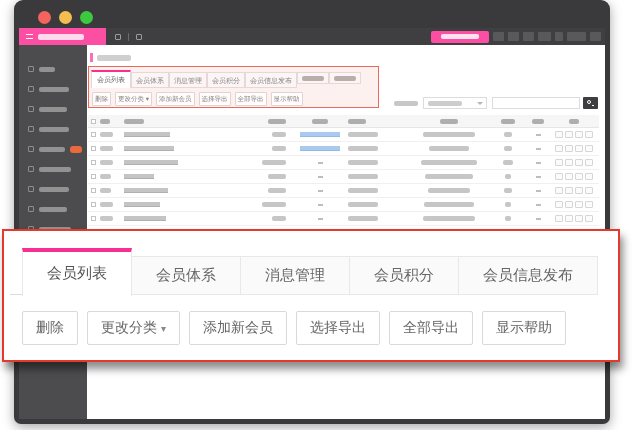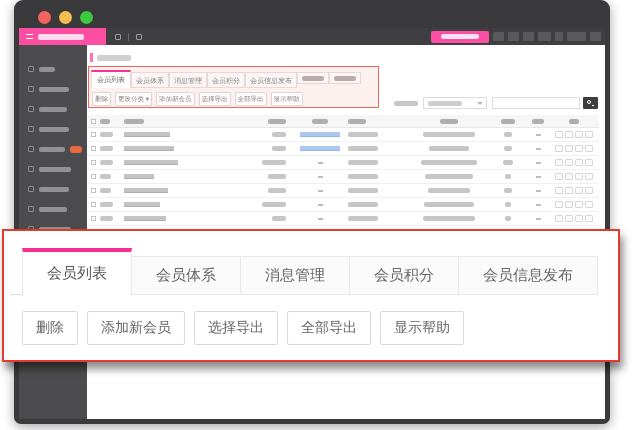--- a/index.html
+++ b/index.html
@@ -538,20 +538,21 @@
   <div class="callout">
     <div class="co-tabs">
       <span class="co-tab active">会员列表</span>
       <span class="co-tab">会员体系</span>
       <span class="co-tab">消息管理</span>
       <span class="co-tab">会员积分</span>
       <span class="co-tab">会员信息发布</span>
     </div>
     <div class="co-toolbar">
       <button class="co-btn">删除</button>
+      <button class="co-btn"><span>更改分类</span><span class="caret">▾</span></button>
       <button class="co-btn">添加新会员</button>
       <button class="co-btn">选择导出</button>
       <button class="co-btn">全部导出</button>
       <button class="co-btn">显示帮助</button>
     </div>
   </div>
 
 </div>
 
 </body></html>

